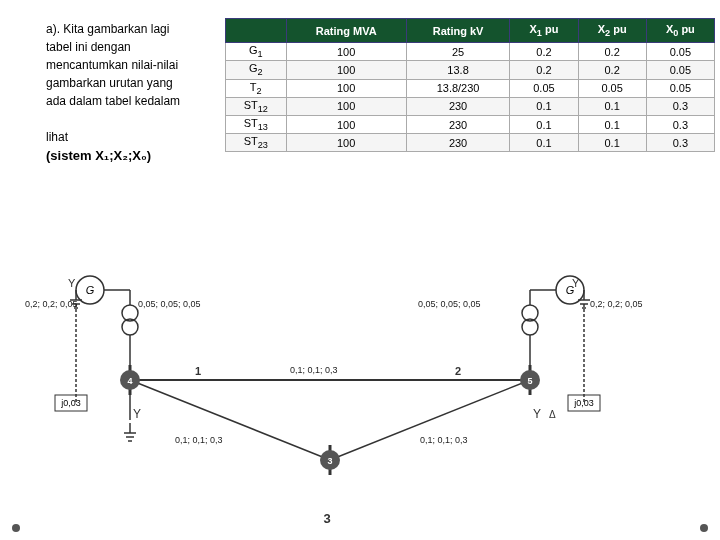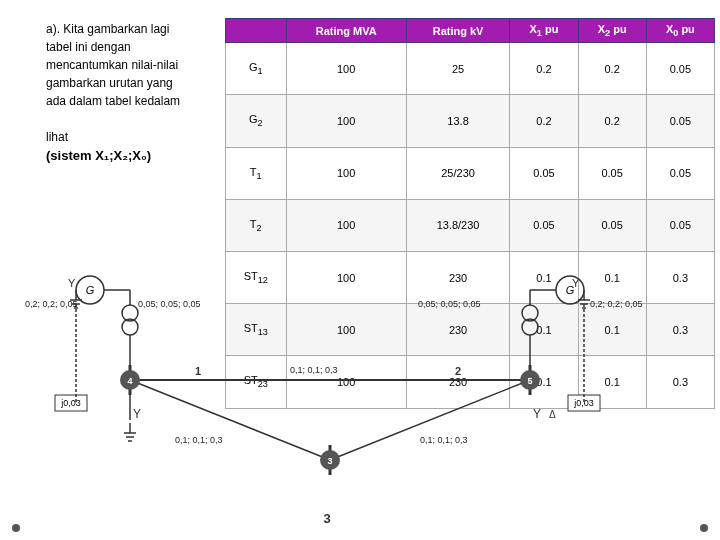--- a/index.html
+++ b/index.html
@@ -35,29 +35,29 @@
       top: 18px;
       width: 490px;
     }
 
     table {
       border-collapse: collapse;
       width: 100%;
       font-size: 11px;
     }
     table thead tr th {
-      background: #a21caf;
+      background: #14532d;
       color: white;
       padding: 4px 6px;
       text-align: center;
       border: 1px solid #3a3a7a;
     }
     table tbody tr td {
       border: 1px solid #aaa;
-      padding: 18px 6px;
+      padding: 1px 6px;
       text-align: center;
       background: #fff;
     }
     table tbody tr:nth-child(even) td {
       background: #f5f5f5;
     }
 
     
     .diagram-svg {
       position: absolute;
@@ -104,28 +104,20 @@
         </tr>
         <tr>
           <td>G<sub>2</sub></td>
           <td>100</td>
           <td>13.8</td>
           <td>0.2</td>
           <td>0.2</td>
           <td>0.05</td>
         </tr>
         <tr>
-          <td>T<sub>1</sub></td>
-          <td>100</td>
-          <td>25/230</td>
-          <td>0.05</td>
-          <td>0.05</td>
-          <td>0.05</td>
-        </tr>
-        <tr>
           <td>T<sub>2</sub></td>
           <td>100</td>
           <td>13.8/230</td>
           <td>0.05</td>
           <td>0.05</td>
           <td>0.05</td>
         </tr>
         <tr>
           <td>ST<sub>1</sub><sub>2</sub></td>
           <td>100</td>

